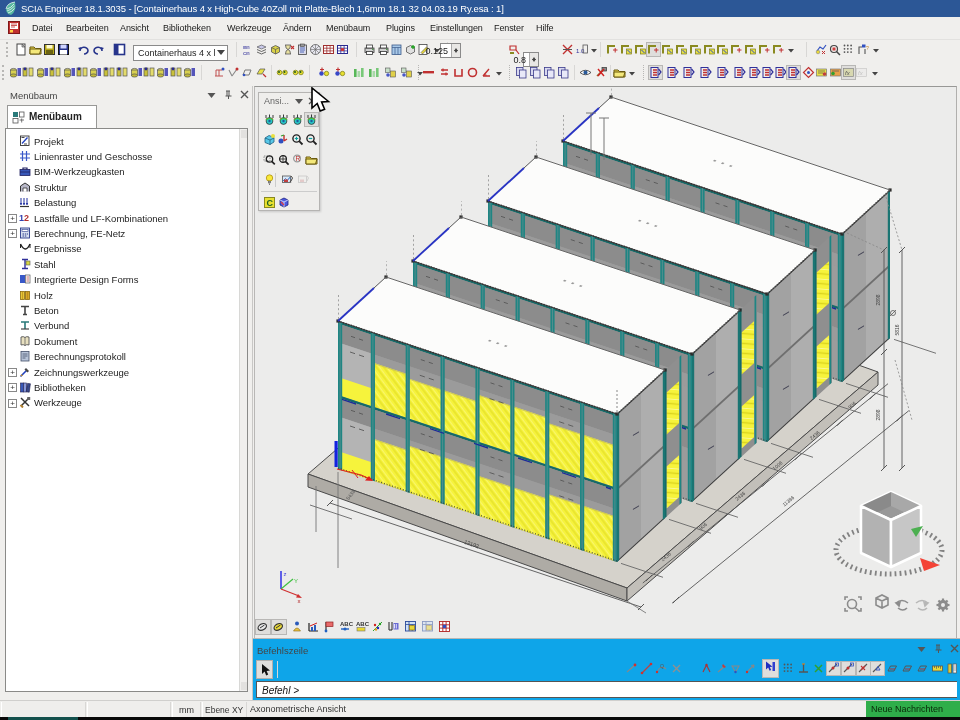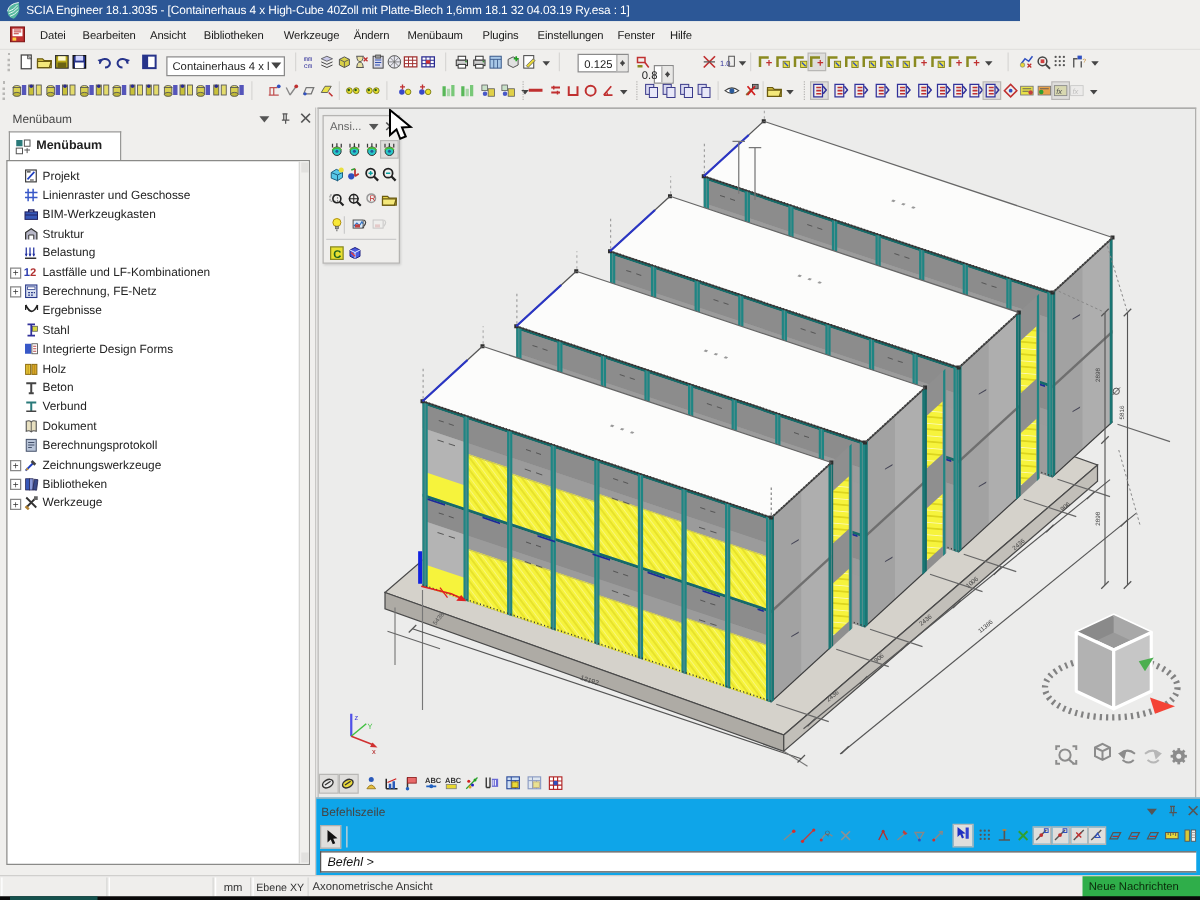--- a/index.html
+++ b/index.html
@@ -1,16 +1,16 @@
 <!DOCTYPE html>
 <html><head><meta charset="utf-8"><style>
 * { margin:0; padding:0; box-sizing:border-box; }
 html,body { width:960px; height:720px; overflow:hidden; font-family:"Liberation Sans",sans-serif; }
 #app { position:relative; width:960px; height:720px; background:#f0efed; }
-.titlebar { position:absolute; left:0; top:0; width:816px; height:17px; background:#2c5796; }
+.titlebar { position:absolute; left:0; top:0; width:960px; height:17px; background:#2c5796; }
 .titlebar .t { position:absolute; left:21px; top:3px; color:#fff; font-size:9.5px; letter-spacing:-0.1px; }
 .menubar { position:absolute; left:0; top:17px; width:960px; height:23px; background:#f0efed; border-bottom:1px solid #e2e1df; }
 .menubar span { position:absolute; top:6px; font-size:9px; letter-spacing:-0.1px; color:#1a1a1a; }
 .toolbars { position:absolute; left:0; top:40px; width:960px; height:46px; background:#f0efed; }
 .ticon { background:transparent; }
 .ticon.pressed { background:#dfdedc; outline:1px solid #b8b7b5; }
 .ticon.faded { opacity:.45; }
 .grip { position:absolute; width:3px; height:15px; border-left:2px dotted #b8b7b5; }
 .vsep { position:absolute; width:1px; height:15px; background:#d8d7d5; }
 .vsep.dotted { background:none; border-left:1px dotted #b8b7b5; }
@@ -172,21 +172,21 @@
         <path d="M9 2 v4 M7 4 h4" stroke="#20a020" stroke-width="1.3"></path>
       </svg>
       <svg class="ticon" style="position:absolute;left:417.4px;top:3px;" width="13" height="13" viewBox="0 0 13 13">
         <rect x="2" y="1.5" width="8" height="10" fill="#fff" stroke="#444" stroke-width=".8"></rect>
         <path d="M4 9.5 L9.5 4 l1.5 1.5 L5.5 11 z" fill="#e8d838" stroke="#555" stroke-width=".6"></path>
       </svg>
       <svg class="ticon" style="position:absolute;left:433px;top:6px;" width="8" height="8" viewBox="0 0 8 8">
         <path d="M1 3 l3 3.5 l3 -3.5 z" fill="#444"></path>
       </svg>
       <div class="vsep" style="left:447px;top:2px"></div>
-      <div class="spin" style="left:462px;top:3px;width:41px">
+      <div class="spin" style="left:440px;top:3px;width:21px">
         <span>0.125</span>
         <div class="sar"></div>
       </div>
       <svg class="ticon" style="position:absolute;left:508px;top:3px;" width="13" height="13" viewBox="0 0 13 13">
         <path d="M2 3 h6 v4 h-6 z" fill="none" stroke="#c03030" stroke-width="1.2"></path>
         <path d="M8 7 l3 4" stroke="#c03030" stroke-width="1.2"></path>
         <path d="M2 10 h4" stroke="#8a8a20" stroke-width="2"></path>
       </svg>
       <div class="spin" style="left:523px;top:12px;width:16px">
         <span>0.8</span>

